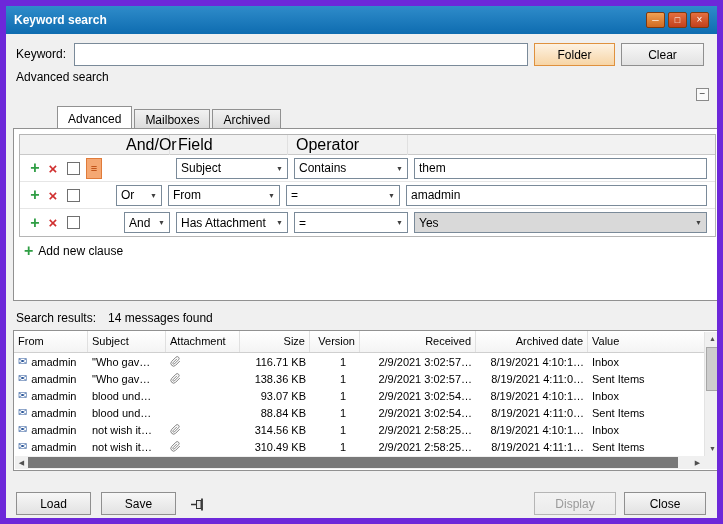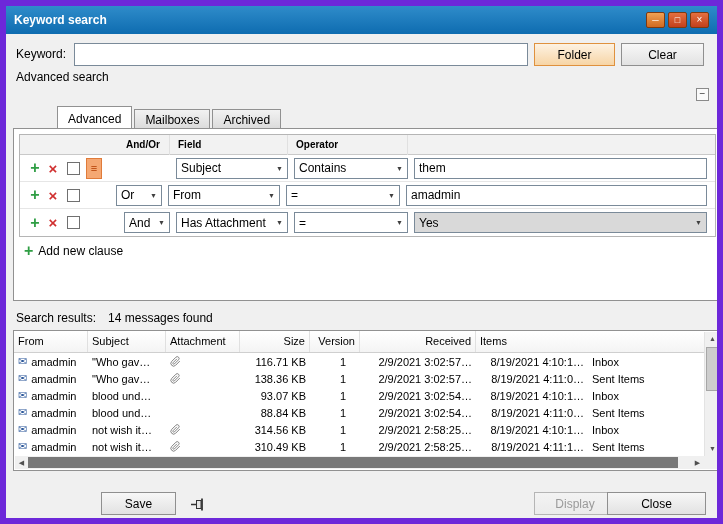--- a/index.html
+++ b/index.html
@@ -49,21 +49,21 @@
     padding: 3px 10px 2px; border: 1px solid #919191; border-bottom: none;
     background: linear-gradient(#f2f2f2, #dcdcdc); margin-right: 2px; height: 19px; font-size: 12px;
   }
   .tab.active { background: #fff; height: 22px; padding-top: 5px; position: relative; }
   
   .panel {
     position: absolute; top: 122px; left: 7px; width: 709px; height: 173px;
     background: #fff; border: 1px solid #919191; z-index: 2;
   }
   .grid { position: absolute; top: 5px; left: 5px; right: 5px; border: 1px solid #b5b5b5; background: #fff; }
-  .g-header { display: flex; align-items: center; height: 20px; background: #f2f2f2; border-bottom: 1px solid #c9c9c9; font-size: 10px; padding-left: 6px; font-weight: bold; }
+  .g-header { display: flex; align-items: center; height: 20px; background: #f2f2f2; border-bottom: 1px solid #c9c9c9; font-size: 16px; padding-left: 6px; }
   .g-row { display: flex; align-items: center; height: 27px; border-bottom: 1px solid #e6e6e6; padding-left: 6px; }
   .g-row:last-child { border-bottom: none; }
   .c-plus, .c-del { width: 18px; text-align: center; }
   .c-chk { width: 22px; display: flex; justify-content: center; }
   .c-sel { width: 20px; display: flex; justify-content: center; }
   .icon-add { color: #2f9e44; font-weight: bold; font-size: 16px; line-height: 16px; cursor: default; }
   .icon-del { color: #d03030; font-weight: bold; font-size: 15px; line-height: 15px; cursor: default; }
   .checkbox { width: 13px; height: 13px; border: 1px solid #707070; background: #fff; }
   .row-selector {
     width: 16px; height: 21px; background: #f5a873; border: 1px solid #e07b3a;
@@ -127,21 +127,21 @@
   .htrack { flex: 1; position: relative; }
   .hthumb { position: absolute; left: 0; top: 1px; bottom: 1px; width: 98%; background: #787878; }
   .corner { position: absolute; right: 1px; bottom: 1px; width: 16px; height: 13px; background: #f0f0f0; }
   
   .footer-btn { position: absolute; top: 486px; width: 75px; height: 23px; }
   .btn.load { left: 10px; }
   .btn.save { left: 95px; }
   .pin-btn { position: absolute; top: 490px; left: 184px; width: 20px; height: 16px; display: flex; align-items: center; }
   .btn.display { position: absolute; top: 486px; right: 101px; width: 82px; height: 23px;
                  color: #9a9a9a; border-color: #b5b5b5; background: linear-gradient(#f3f3f3, #ebebeb); }
-  .btn.close-b { position: absolute; top: 486px; right: 11px; width: 99px; height: 23px; }
+  .btn.close-b { position: absolute; top: 486px; right: 11px; width: 82px; height: 23px; }
 </style>
 </head>
 <body>
 
 <div class="window">
 
   <div class="titlebar">
     <span class="title">Keyword search</span>
     <span class="win-controls">
       <span class="win-btn min">─</span>
@@ -260,21 +260,22 @@
   </div>
 
   <div class="results-box">
     <div class="t-header">
       <span class="hcell col-from">From</span>
       <span class="hcell col-subj">Subject</span>
       <span class="hcell col-att">Attachment</span>
       <span class="hcell col-size">Size</span>
       <span class="hcell col-ver">Version</span>
       <span class="hcell col-recv">Received</span>
-      <span class="hcell col-folder" style="border-right:none">Items</span>
+      <span class="hcell col-arch">Archived date</span>
+      <span class="hcell col-folder" style="border-right:none">Value</span>
     </div>
 
     <div class="t-row">
       <span class="bcell col-from">
           <span class="mail-ico">✉</span>
           <span>amadmin</span>
         </span>
       <span class="bcell col-subj">"Who gav…</span>
       <span class="bcell col-att">
           <span class="clip-ico">
@@ -400,20 +401,21 @@
     <div class="hscroll">
       <span class="arr">◀</span>
       <span class="htrack">
           <span class="hthumb"></span>
         </span>
       <span class="arr">▶</span>
     </div>
     <div class="corner"></div>
   </div>
 
+  <button class="btn footer-btn load">Load</button>
   <button class="btn footer-btn save">Save</button>
   <span class="pin-btn">
     <svg width="18" height="15" viewBox="0 0 18 15">
         <path d="M1 7.5 H6" stroke="#333" stroke-width="1.5" fill="none"></path>
         <rect x="6.5" y="3.5" width="4.5" height="8" fill="#e6e6e6" stroke="#333"></rect>
         <path d="M12 1.5 V13.5" stroke="#333" stroke-width="1.8" fill="none"></path>
       </svg>
   </span>
   <button class="btn display">Display</button>
   <button class="btn close-b">Close</button>

